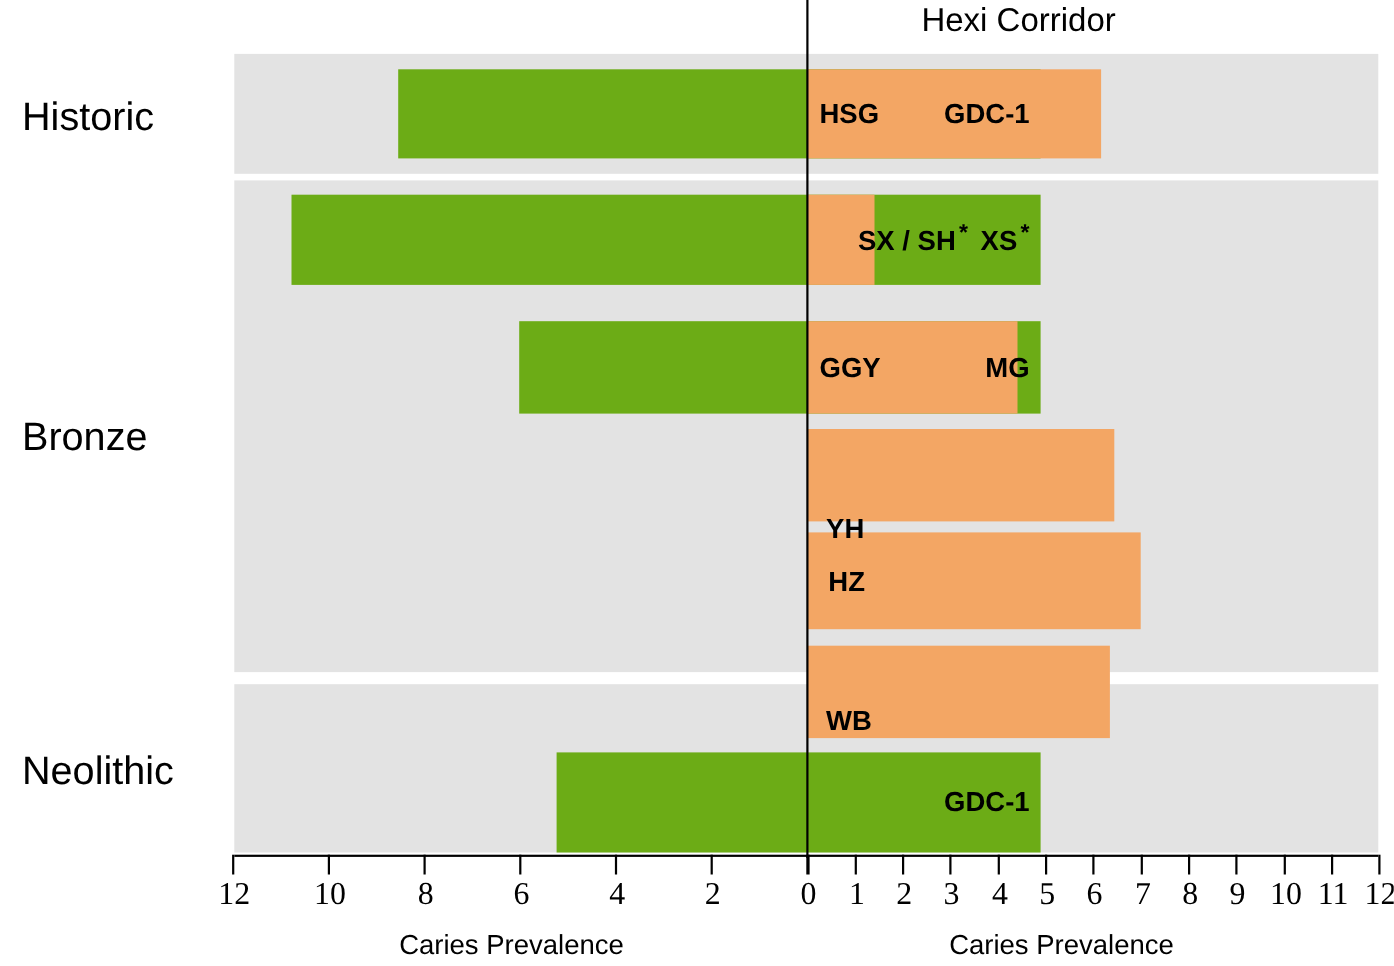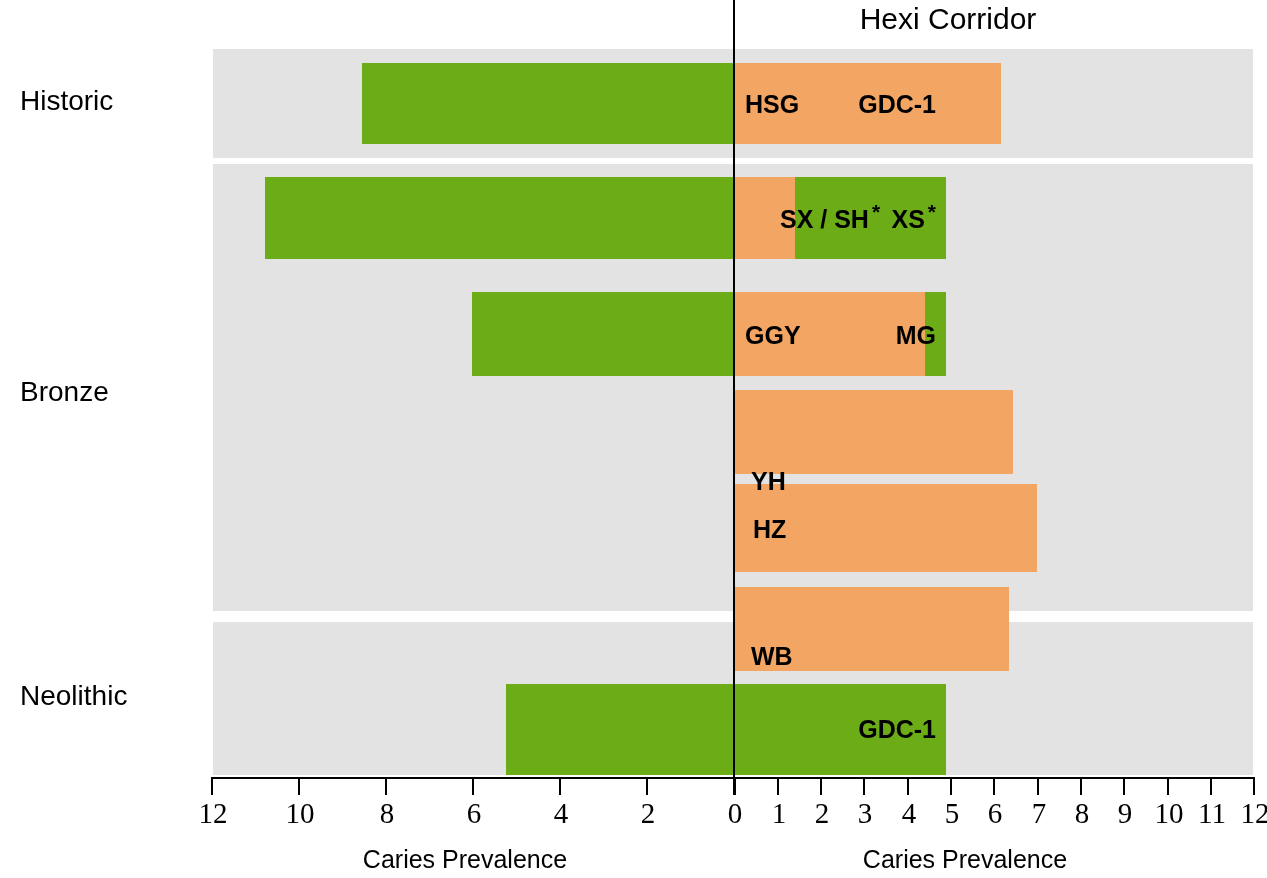--- a/index.html
+++ b/index.html
@@ -27,21 +27,21 @@
     position: absolute;
     top: 0px;
     height: 38px;
     line-height: 38px;
     font-size: 30px;
     color: #000;
     text-align: center;
     white-space: nowrap;
   }
   #region-header-left  { left: 380px; width: 350px; }
-  #region-header-right { left: 738px; width: 420px; }
+  #region-header-right { left: 716px; width: 420px; }
 
   
   #plot-area {
     position: absolute;
     left: 213px;
     top: 49px;
     width: 1040px;
     height: 726px;
   }
 
@@ -87,21 +87,21 @@
     line-height: 0;
     padding-left: 3px;
   }
 
   
   .period-label {
     position: absolute;
     left: 20px;
     width: 185px;
     text-align: left;
-    font-size: 28px;
+    font-size: 36px;
     color: #000;
     white-space: nowrap;
   }
 
   
   #axis {
     position: absolute;
     left: 213px;
     top: 777px;
     width: 1040px;

